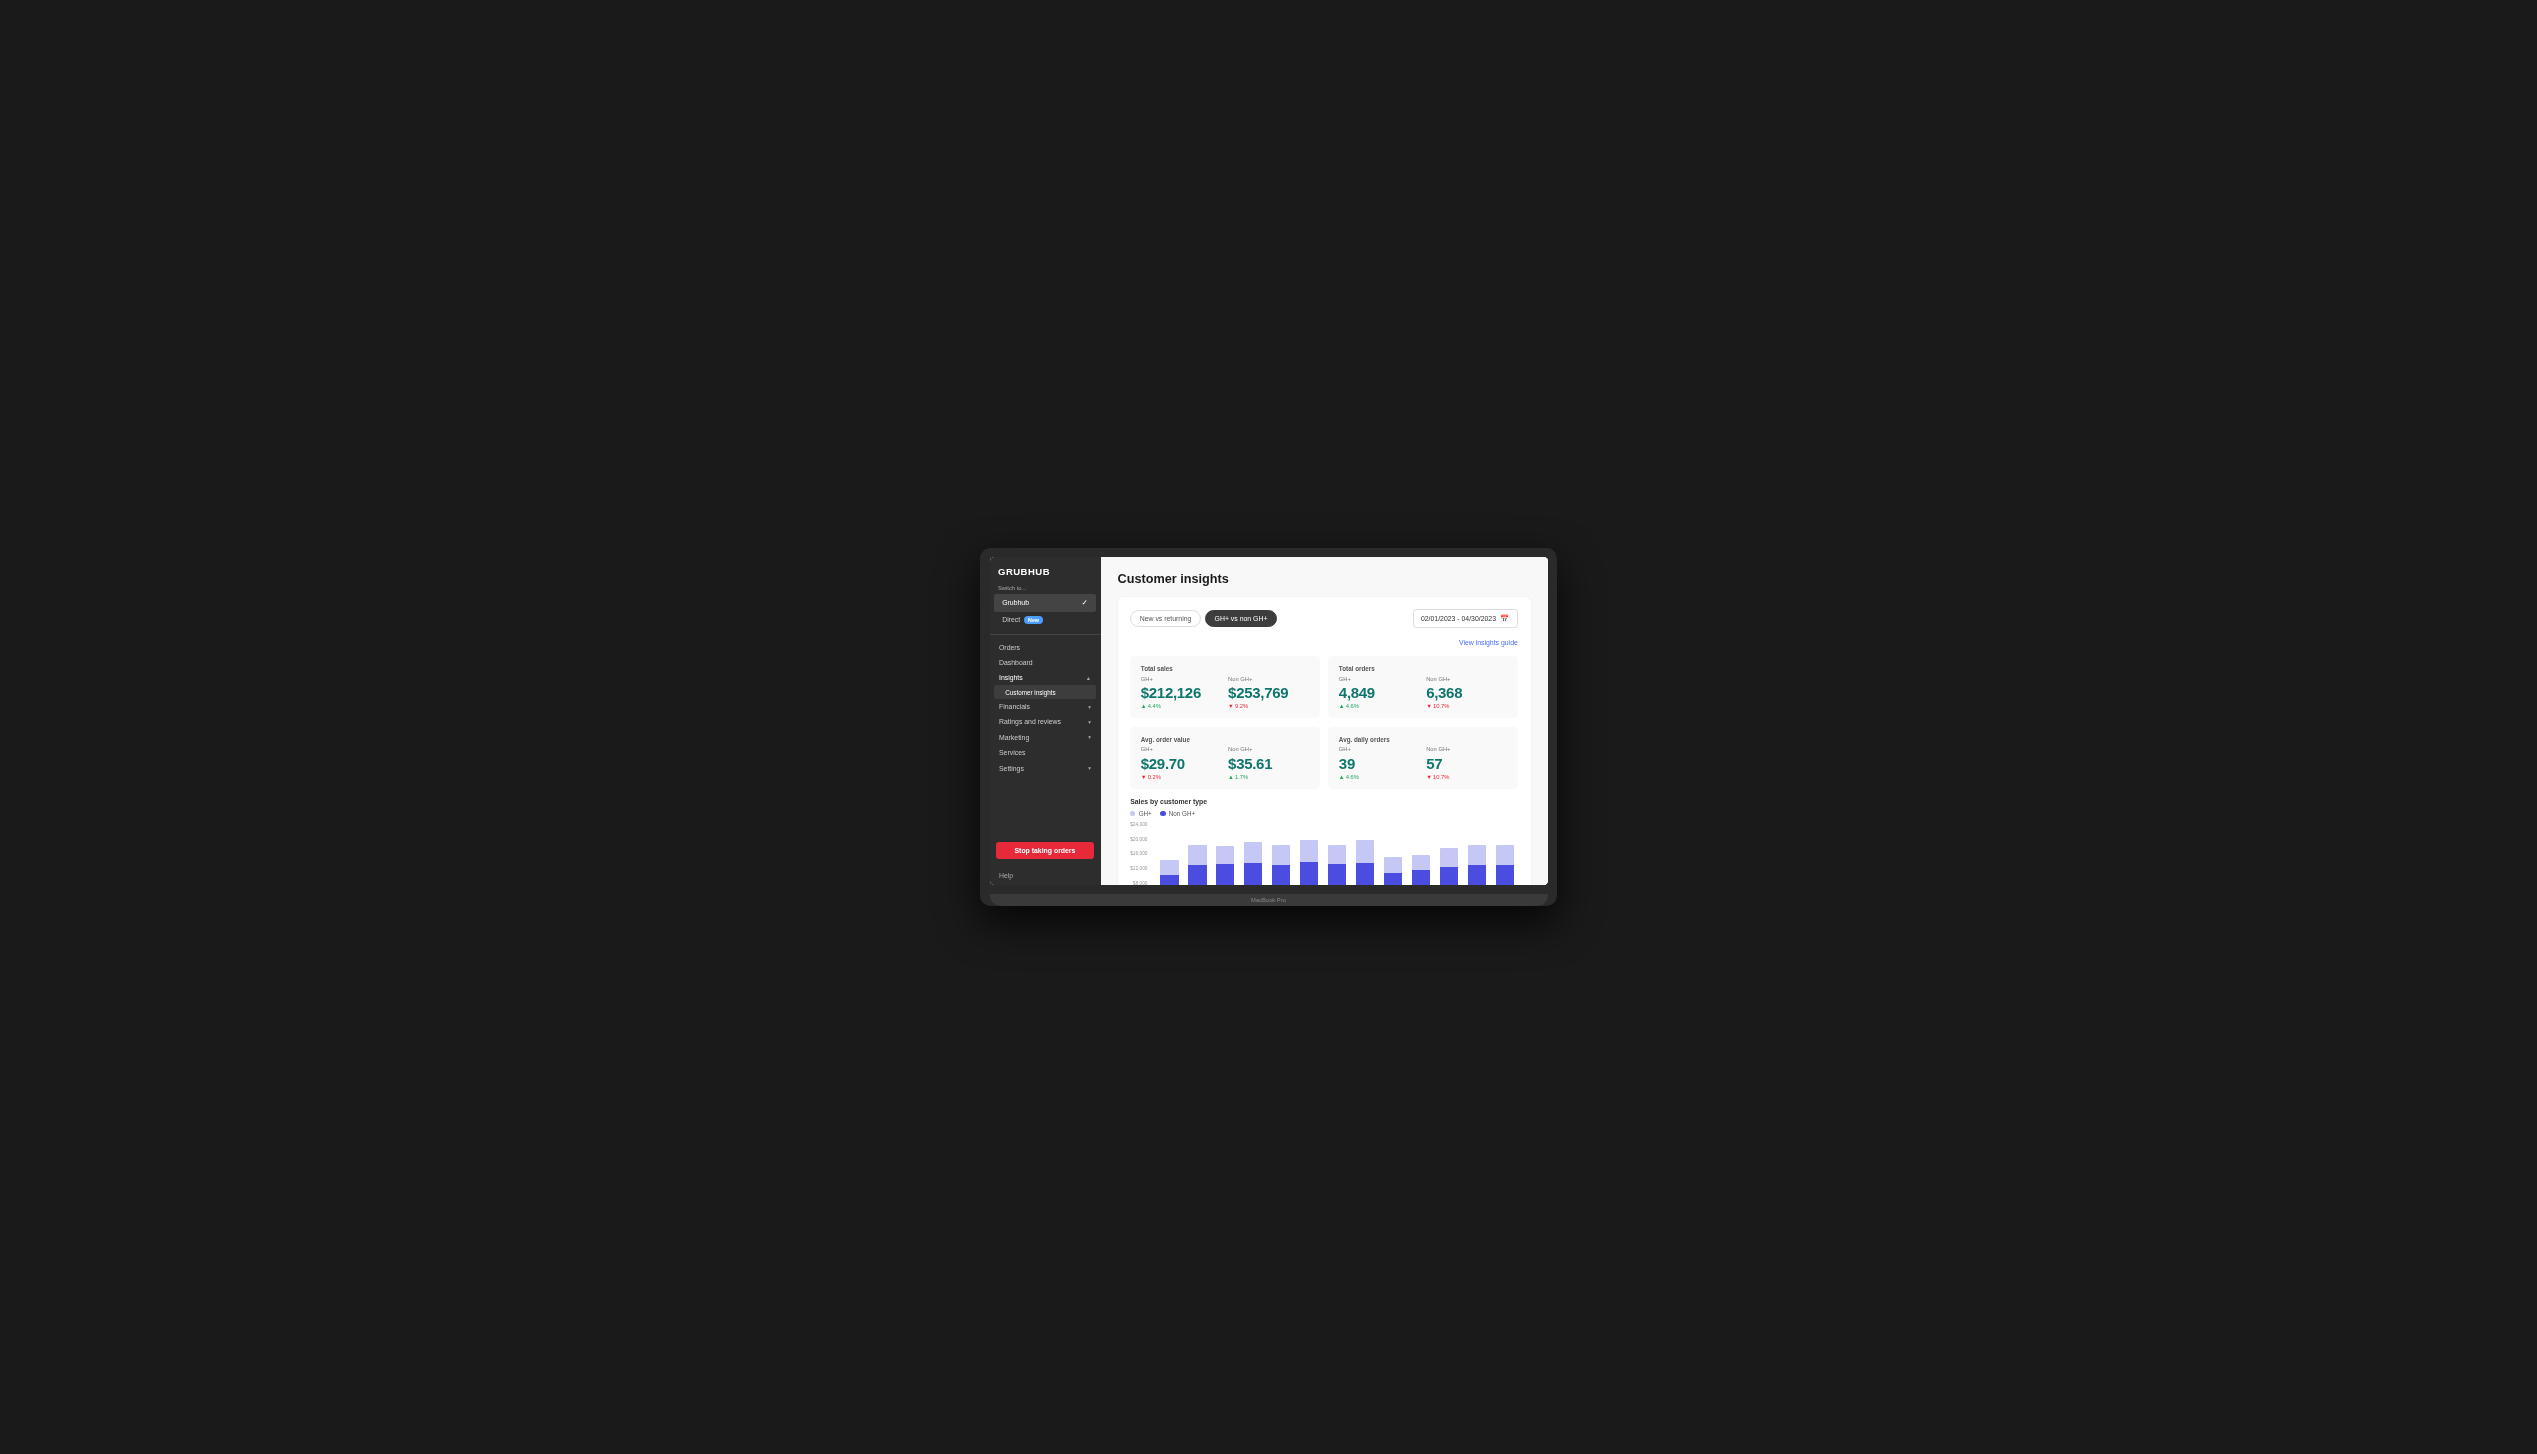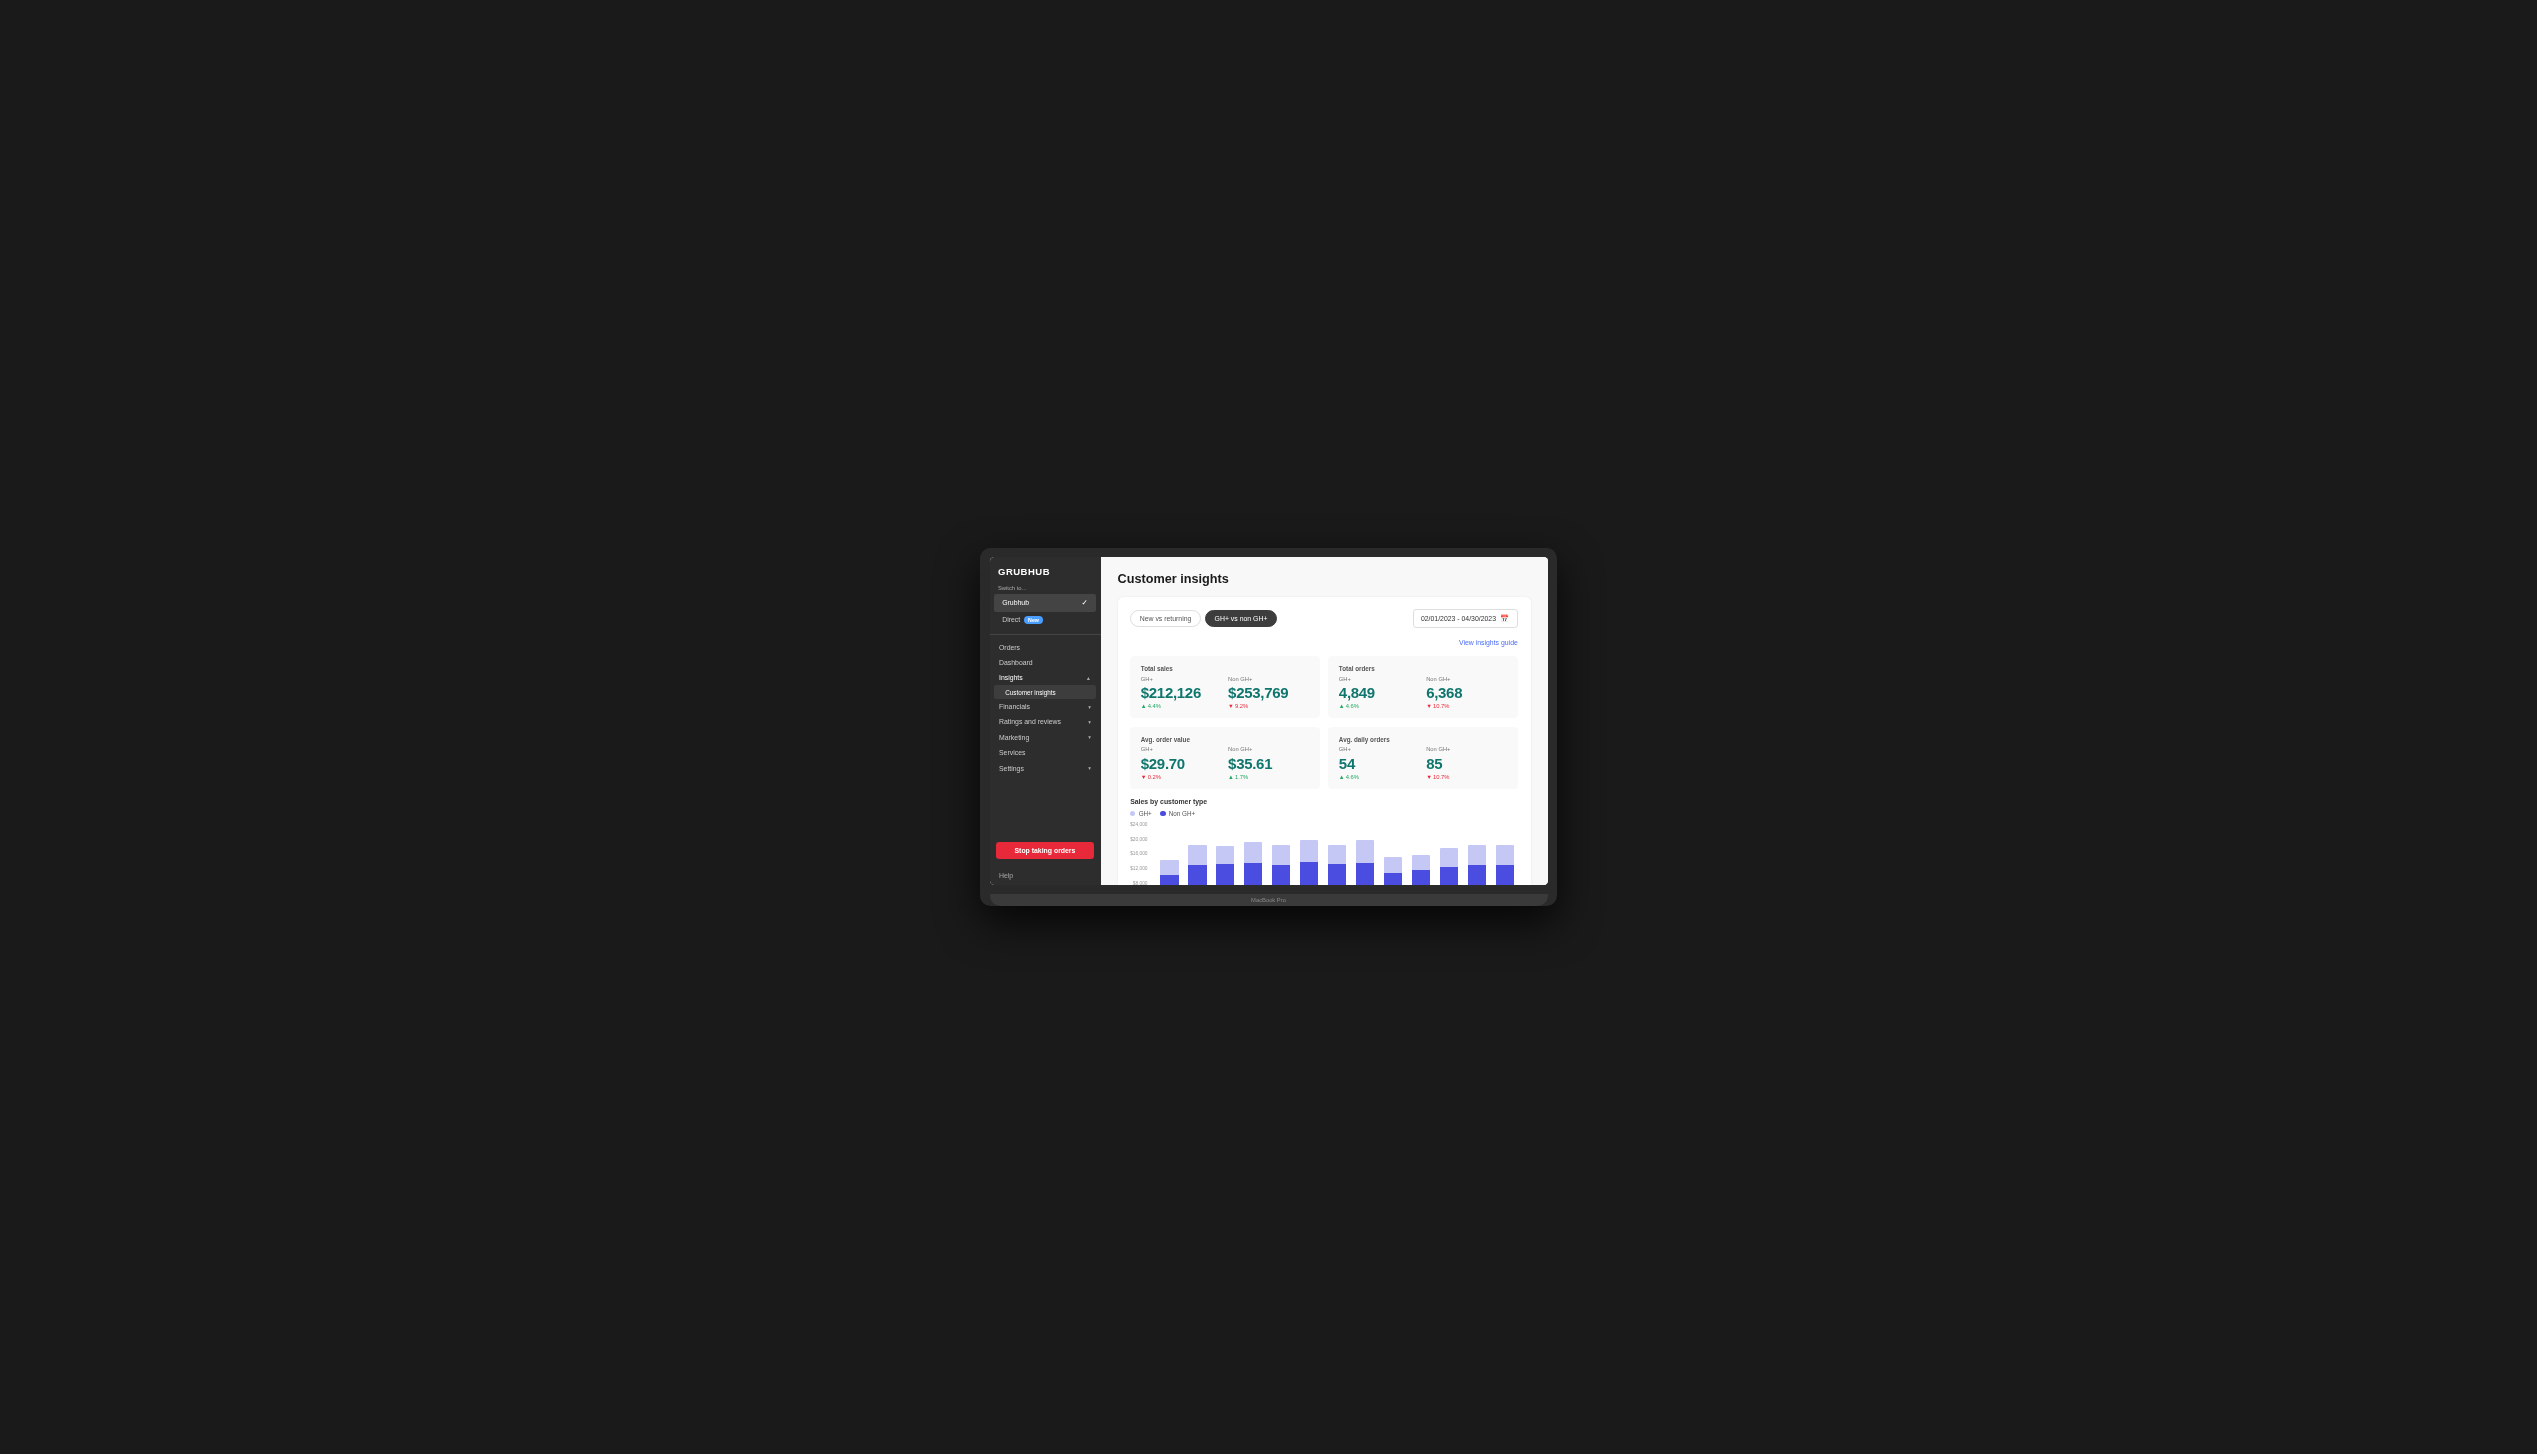--- a/index.html
+++ b/index.html
@@ -524,29 +524,29 @@
                 </div>
               </div>
             </div>
           </div>
 
           <div class="metric-card">
             <div class="metric-title">Avg. daily orders</div>
             <div class="metric-cols">
               <div>
                 <div class="metric-col-label">GH+</div>
-                <div class="metric-value">54</div>
+                <div class="metric-value">39</div>
                 <div class="metric-change up">
                   <span>▲</span>
                   <span>4.6%</span>
                 </div>
               </div>
               <div>
                 <div class="metric-col-label">Non GH+</div>
-                <div class="metric-value">85</div>
+                <div class="metric-value">57</div>
                 <div class="metric-change down">
                   <span>▼</span>
                   <span>10.7%</span>
                 </div>
               </div>
             </div>
           </div>
 
         </div>
 

